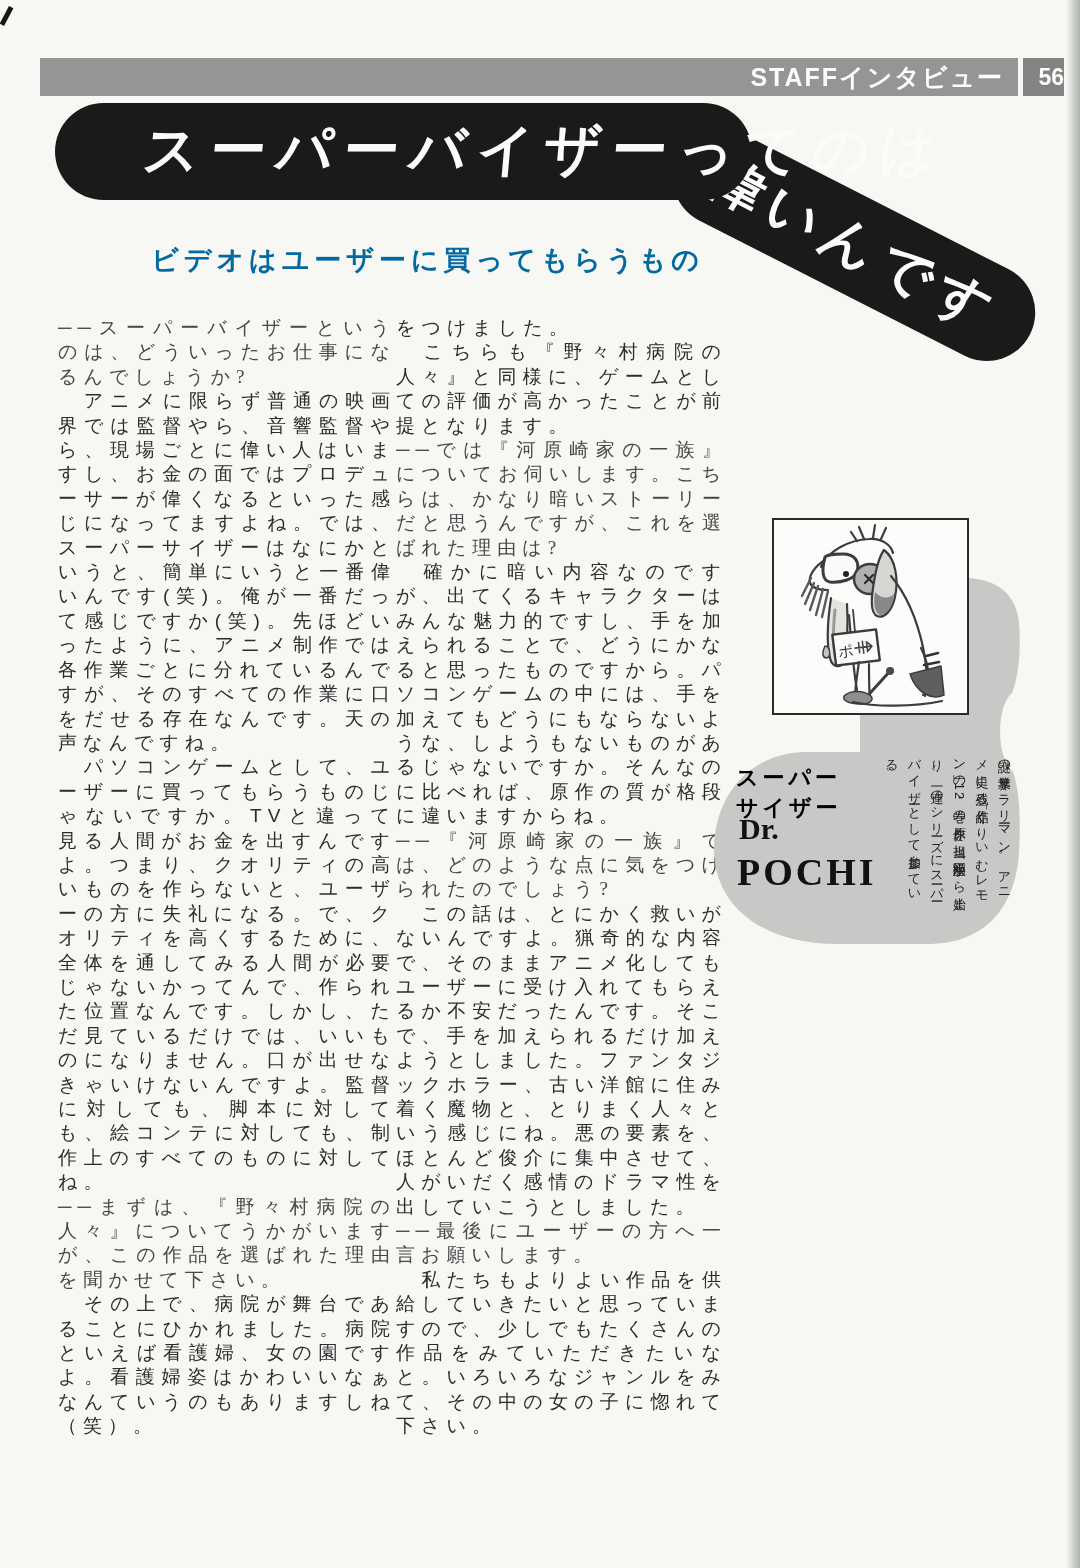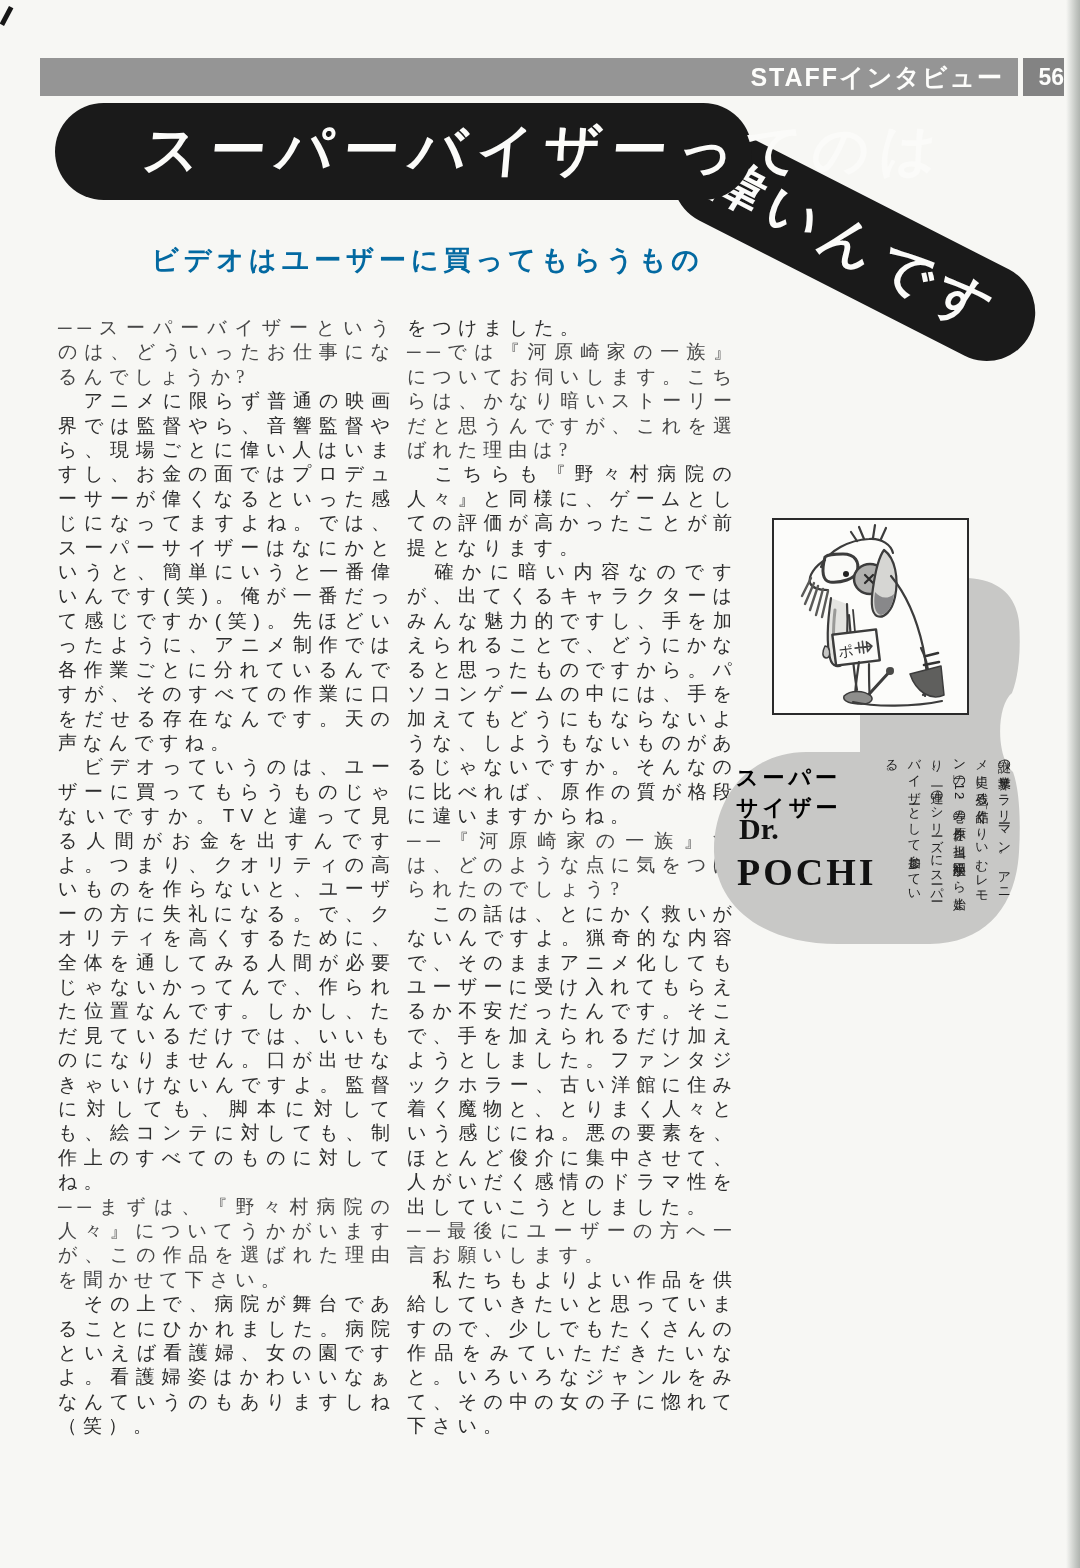--- a/index.html
+++ b/index.html
@@ -25,21 +25,21 @@
   #banner-angled{position:absolute;left:700px;top:112px;width:395px;height:97px;background:#1a1a1a;border-radius:49px;
     transform:rotate(27deg);transform-origin:0 0;}
   #banner-angled-text{position:absolute;left:0;top:0;width:100%;height:97px;line-height:94px;text-align:center;white-space:nowrap;
     color:#fbfbf9;font-size:54px;font-weight:bold;letter-spacing:8px;transform:skewX(-5deg);}
   
   #subtitle{position:absolute;left:84px;top:243px;width:620px;
     font-size:27px;font-weight:bold;letter-spacing:5px;line-height:34px;color:#0369a1;text-align:right;}
   
   .col{position:absolute;top:316px;}
   #col1{left:58px;width:338px;}
-  #col2{left:407px;width:331px;}
+  #col2{left:396px;width:331px;}
   .para{margin:0;font-size:19px;line-height:24.4px;letter-spacing:6px;
     word-break:break-all;text-align:justify;}
   .para.q{font-family:"Liberation Serif",serif;color:#474747;}
   .para.a{font-family:"Liberation Sans",sans-serif;color:#2d2d2d;}
   
   #blob-svg{position:absolute;left:0;top:0;width:1080px;height:1568px;pointer-events:none;}
   #illustration-box{position:absolute;left:772px;top:518px;width:193px;height:193px;
     background:#fcfcfa;border:2px solid #2a2a2a;}
   #role-label{position:absolute;left:736px;top:763px;
     font-size:22px;font-weight:bold;letter-spacing:4px;line-height:30px;color:#000000;}
@@ -72,28 +72,28 @@
     <div id="banner-main-text">スーパーバイザーってのは</div>
   </div>
 
   <div id="subtitle">
     <div>ビデオはユーザーに買ってもらうもの</div>
   </div>
 
   <div id="col1" class="col">
       <p class="para q">──スーパーバイザーというのは、どういったお仕事になるんでしょうか?</p>
       <p class="para a">　アニメに限らず普通の映画界では監督やら、音響監督やら、現場ごとに偉い人はいますし、お金の面ではプロデューサーが偉くなるといった感じになってますよね。では、スーパーサイザーはなにかというと、簡単にいうと一番偉いんです(笑)。俺が一番だって感じですか(笑)。先ほどいったように、アニメ制作では各作業ごとに分れているんですが、そのすべての作業に口をだせる存在なんです。天の声なんですね。</p>
-      <p class="para a">　ビデオっていうのは、ユーザーに買ってもらうものじゃないですか。TVと違って見る人間がお金を出すんですよ。つまり、クオリティの高いものを作らないと、ユーザーの方に失礼になる。で、クオリティを高くするために、全体を通してみる人間が必要じゃないかってんで、作られた位置なんです。しかし、ただ見ているだけでは、いいものになりません。口が出せなきゃいけないんですよ。監督に対しても、脚本に対しても、絵コンテに対しても、制作上のすべてのものに対してね。</p>
+      <p class="para a">　パソコンゲームとして、ユーザーに買ってもらうものじゃないですか。TVと違って見る人間がお金を出すんですよ。つまり、クオリティの高いものを作らないと、ユーザーの方に失礼になる。で、クオリティを高くするために、全体を通してみる人間が必要じゃないかってんで、作られた位置なんです。しかし、ただ見ているだけでは、いいものになりません。口が出せなきゃいけないんですよ。監督に対しても、脚本に対しても、絵コンテに対しても、制作上のすべてのものに対してね。</p>
       <p class="para q">──まずは、『野々村病院の人々』についてうかがいますが、この作品を選ばれた理由を聞かせて下さい。</p>
       <p class="para a">　その上で、病院が舞台であることにひかれました。病院といえば看護婦、女の園ですよ。看護婦姿はかわいいなぁなんていうのもありますしね（笑）。</p>
     </div>
   <div id="col2" class="col">
       <p class="para a">をつけました。</p>
+      <p class="para a">　こちらも『野々村病院の人々』と同様に、ゲームとしての評価が高かったことが前提となります。</p>
       <p class="para q">──では『河原崎家の一族』についてお伺いします。こちらは、かなり暗いストーリーだと思うんですが、これを選ばれた理由は?</p>
-      <p class="para a">　こちらも『野々村病院の人々』と同様に、ゲームとしての評価が高かったことが前提となります。</p>
       <p class="para a">　確かに暗い内容なのですが、出てくるキャラクターはみんな魅力的ですし、手を加えられることで、どうにかなると思ったものですから。パソコンゲームの中には、手を加えてもどうにもならないような、しようもないものがあるじゃないですか。そんなのに比べれば、原作の質が格段に違いますからね。</p>
       <p class="para q">──『河原崎家の一族』では、どのような点に気をつけられたのでしょう?</p>
       <p class="para a">　この話は、とにかく救いがないんですよ。猟奇的な内容で、そのままアニメ化してもユーザーに受け入れてもらえるか不安だったんです。そこで、手を加えられるだけ加えようとしました。ファンタジックホラー、古い洋館に住み着く魔物と、とりまく人々という感じにね。悪の要素を、ほとんど俊介に集中させて、人がいだく感情のドラマ性を出していこうとしました。</p>
       <p class="para q">──最後にユーザーの方へ一言お願いします。</p>
       <p class="para a">　私たちもよりよい作品を供給していきたいと思っていますので、少しでもたくさんの作品をみていただきたいなと。いろいろなジャンルをみて、その中の女の子に惚れて下さい。</p>
     </div>
 
   <svg id="blob-svg" viewBox="0 0 1080 1568" xmlns="http://www.w3.org/2000/svg">
     <path fill="#c8c8c6" d="M 860,578 L 968,578 C 1000,580 1016,596 1019,622
          C 1021,650 1019,675 1012,693

